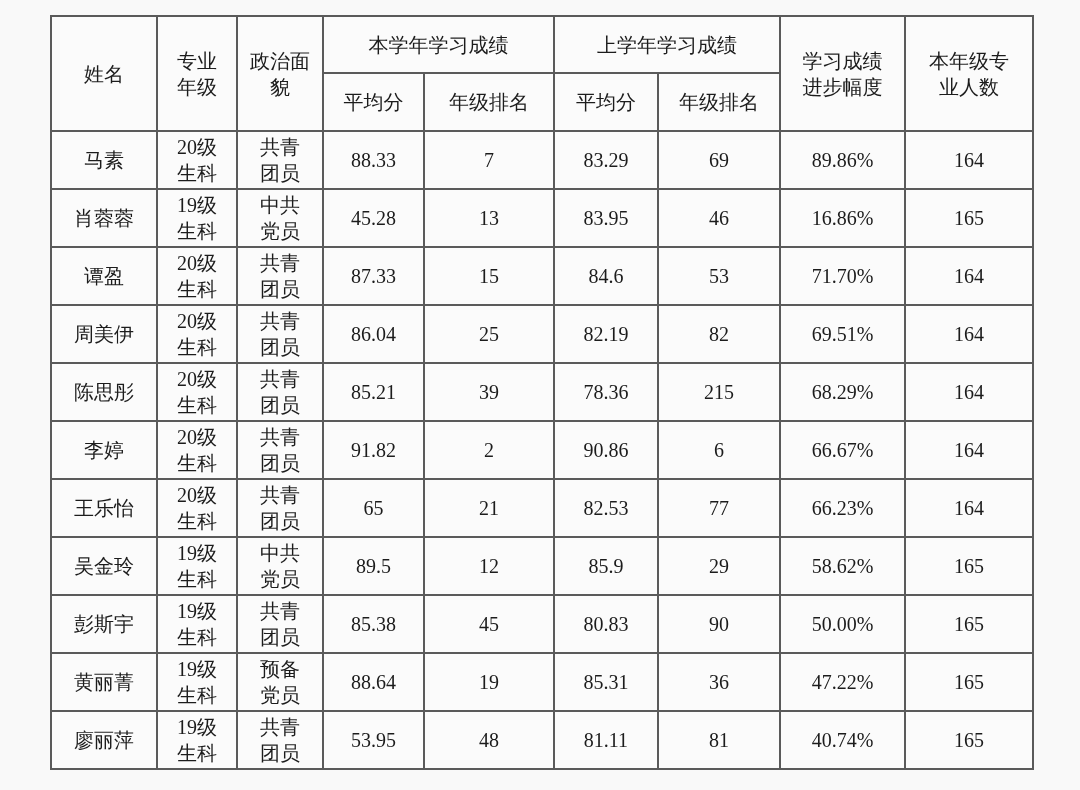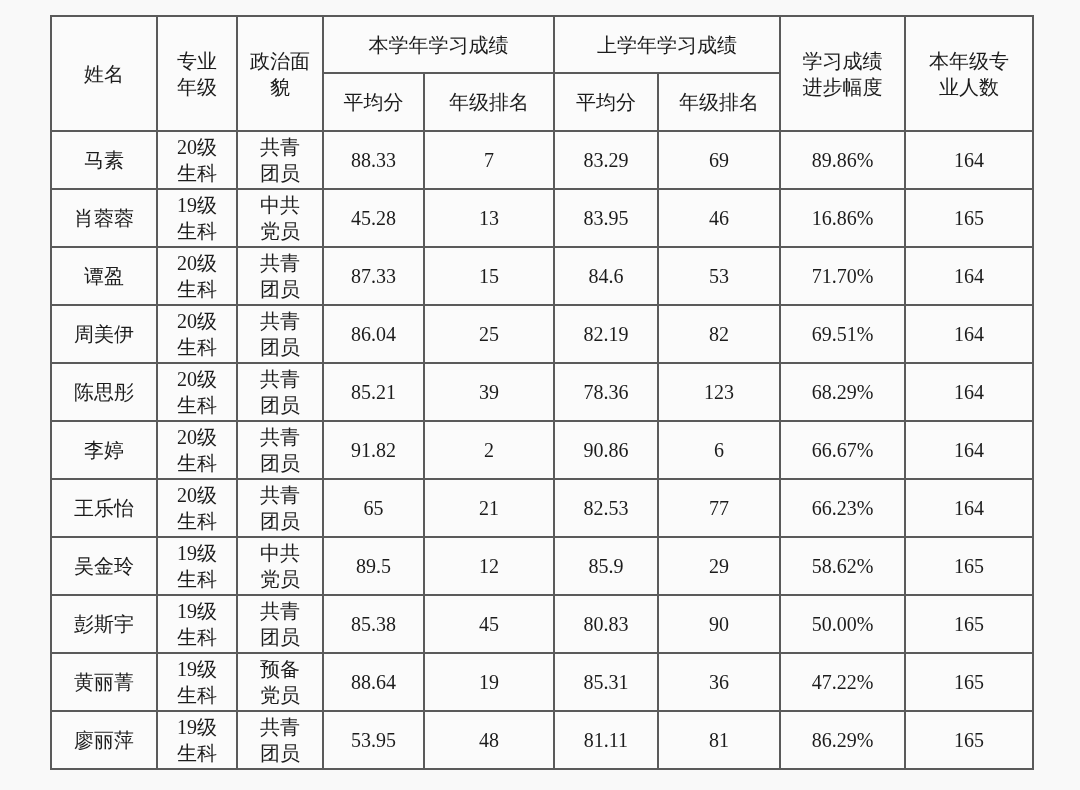--- a/index.html
+++ b/index.html
@@ -137,21 +137,21 @@
         </tr>
         <tr class="r">
           <td>陈思彤</td>
           <td>20级
 生科</td>
           <td>共青
 团员</td>
           <td>85.21</td>
           <td>39</td>
           <td>78.36</td>
-          <td>123</td>
+          <td>215</td>
           <td>68.29%</td>
           <td>164</td>
         </tr>
         <tr class="r">
           <td>李婷</td>
           <td>20级
 生科</td>
           <td>共青
 团员</td>
           <td>91.82</td>
@@ -216,19 +216,19 @@
         <tr class="r">
           <td>廖丽萍</td>
           <td>19级
 生科</td>
           <td>共青
 团员</td>
           <td>53.95</td>
           <td>48</td>
           <td>81.11</td>
           <td>81</td>
-          <td>86.29%</td>
+          <td>40.74%</td>
           <td>165</td>
         </tr>
       </tbody>
     </table>
   </div>
 </div>
 
 </body></html>

